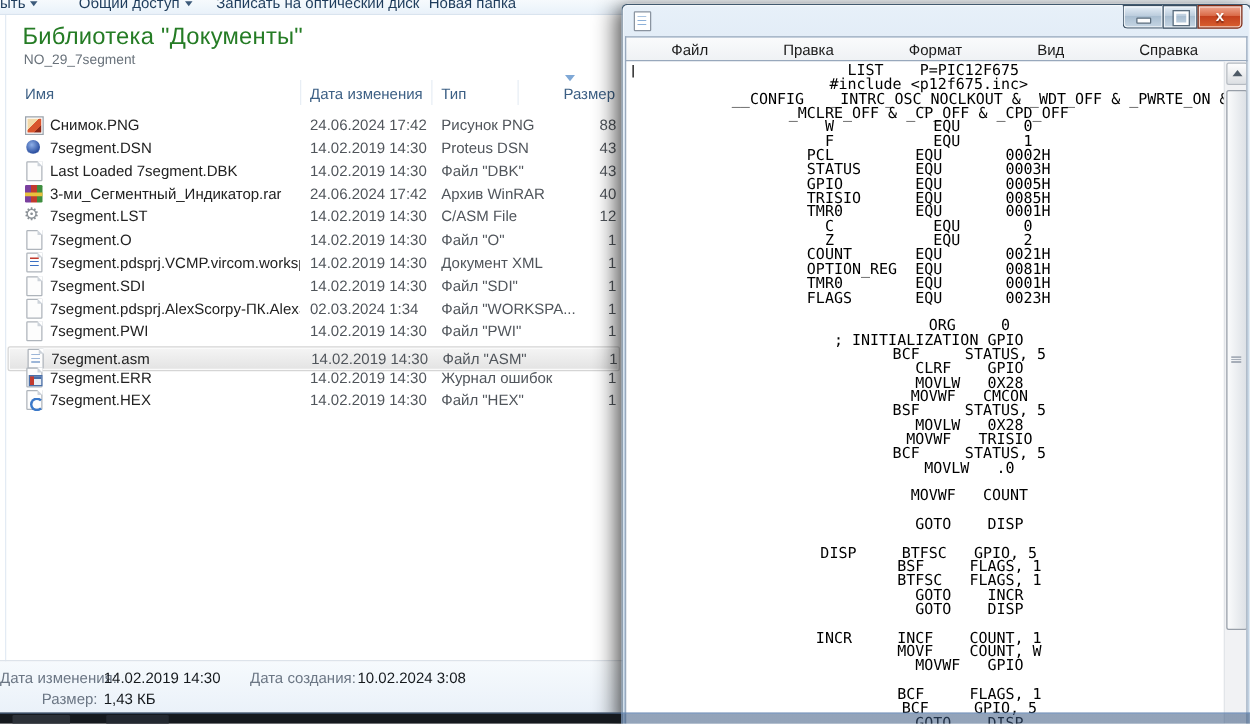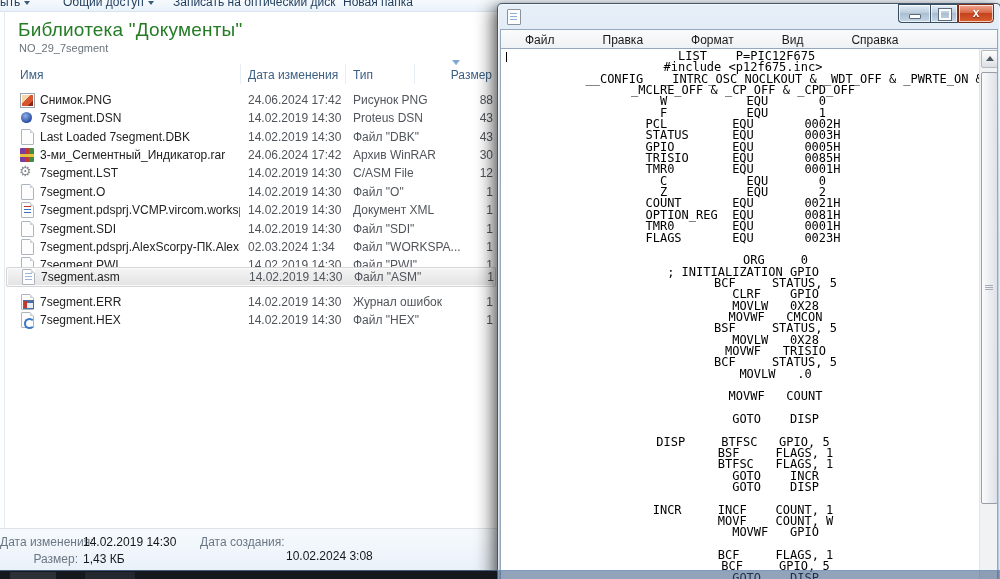--- a/index.html
+++ b/index.html
@@ -74,21 +74,21 @@
   .np-btn.min{width:31px;border-radius:0 0 0 4px;border-right:none;}
   .np-btn.max{width:26px;}
   .np-btn.close{width:34px;border-radius:0 0 4px 0;border-left-color:#5c2619;
           background:linear-gradient(#f0a892,#d96a47 45%,#c33f1d 45%,#d9602f);border-color:#7e2a14;}
   .glyph-min{position:absolute;left:10px;top:9px;width:10px;height:3px;background:#fdfdfd;border:1px solid #5a6c7c;border-radius:1px;}
   .glyph-max{position:absolute;left:8px;top:4px;width:8px;height:7px;border:2px solid #fdfdfd;outline:1px solid #5a6c7c;background:transparent;}
   .glyph-close{position:absolute;left:0;top:1px;width:100%;text-align:center;font-size:12px;font-weight:bold;color:#fff;
           text-shadow:0 1px 1px #7e2a14;}
   .np-menu{position:absolute;left:2px;right:2px;top:25px;height:19px;background:linear-gradient(#fafbfc,#eef1f4);
            border:1px solid #98a8bc;border-bottom:none;font-size:12px;color:#1a1a1a;display:flex;align-items:center;}
-  .np-menu span{padding:2px 24px;cursor:default;}
+  .np-menu span{padding:2px 24px;cursor:default;margin-left:12px;}
   .np-client{position:absolute;left:2px;right:2px;top:44px;bottom:0;background:#fff;border:1px solid #98a8bc;border-bottom:none;overflow:hidden;text-align:center;}
   .np-text{position:absolute;left:0;top:0;right:17px;bottom:0;overflow:hidden;cursor:text;}
   .np-text pre{margin:0;padding:2px 0 0 5px;font-family:"DejaVu Sans Mono",monospace;
                font-size:12px;line-height:11.35px;color:#000;white-space:pre;}
   .caret{position:absolute;left:5px;top:3px;width:1px;height:10px;background:#000;}
   .np-scroll{position:absolute;right:0;top:0;bottom:0;width:17px;background:#f1f2f4;border-left:1px solid #e2e5e9;}
   .sb-up{position:absolute;left:1px;top:1px;width:15px;height:16px;background:linear-gradient(#fefefe,#dcdfe3);
          border:1px solid #b5bac1;border-radius:2px;cursor:default;}
   .sb-up:after{content:"";position:absolute;left:4px;top:5px;border-left:4px solid transparent;border-right:4px solid transparent;
          border-bottom:5px solid #4e5a66;}
@@ -151,21 +151,21 @@
           <span class="c-type">Файл "DBK"</span>
           <span class="c-size">43</span>
         </div>
         <div class="file-row" style="top: 146.08px;">
           <span class="fi ic-winrar">
             <span class="books"></span>
           </span>
           <span class="c-name">3-ми_Сегментный_Индикатор.rar</span>
           <span class="c-date">24.06.2024 17:42</span>
           <span class="c-type">Архив WinRAR</span>
-          <span class="c-size">30</span>
+          <span class="c-size">40</span>
         </div>
         <div class="file-row" style="top: 164.44px;">
           <span class="fi ic-gear">
             <span class="g">⚙</span>
           </span>
           <span class="c-name">7segment.LST</span>
           <span class="c-date">14.02.2019 14:30</span>
           <span class="c-type">C/ASM File</span>
           <span class="c-size">12</span>
         </div>
@@ -207,21 +207,21 @@
         </div>
         <div class="file-row" style="top: 256.24px;">
           <span class="fi ic-blank">
             <span class="page"></span>
           </span>
           <span class="c-name">7segment.PWI</span>
           <span class="c-date">14.02.2019 14:30</span>
           <span class="c-type">Файл "PWI"</span>
           <span class="c-size">1</span>
         </div>
-        <div class="file-row selected" style="top: 268px;">
+        <div class="file-row selected" style="top: 278px;">
           <span class="fi ic-text">
             <span class="page"></span>
           </span>
           <span class="c-name">7segment.asm</span>
           <span class="c-date">14.02.2019 14:30</span>
           <span class="c-type">Файл "ASM"</span>
           <span class="c-size">1</span>
         </div>
         <div class="file-row" style="top: 292.96px;">
           <span class="fi ic-err">
@@ -240,21 +240,21 @@
           <span class="c-date">14.02.2019 14:30</span>
           <span class="c-type">Файл "HEX"</span>
           <span class="c-size">1</span>
         </div>
       </div>
 
     <div class="details">
       <span class="dlabel" style="left:0;width:78px;top:6px">Дата изменения:</span>
       <span class="dvalue" style="left:83px;top:6px">14.02.2019 14:30</span>
       <span class="dlabel" style="left:200px;width:81px;top:6px">Дата создания:</span>
-      <span class="dvalue" style="left:286px;top:20px">10.02.2024 3:08</span>
+      <span class="dvalue" style="left:286px;top:6px">10.02.2024 3:08</span>
       <span class="dlabel" style="left:0;width:78px;top:23px">Размер:</span>
       <span class="dvalue" style="left:83px;top:23px">1,43 КБ</span>
     </div>
   </div>
 
   <div class="notepad">
     <div class="np-title">
       <span class="np-ticon"></span>
       <span class="np-title-text">7segment.asm — Блокнот</span>
       <span class="np-btns">

